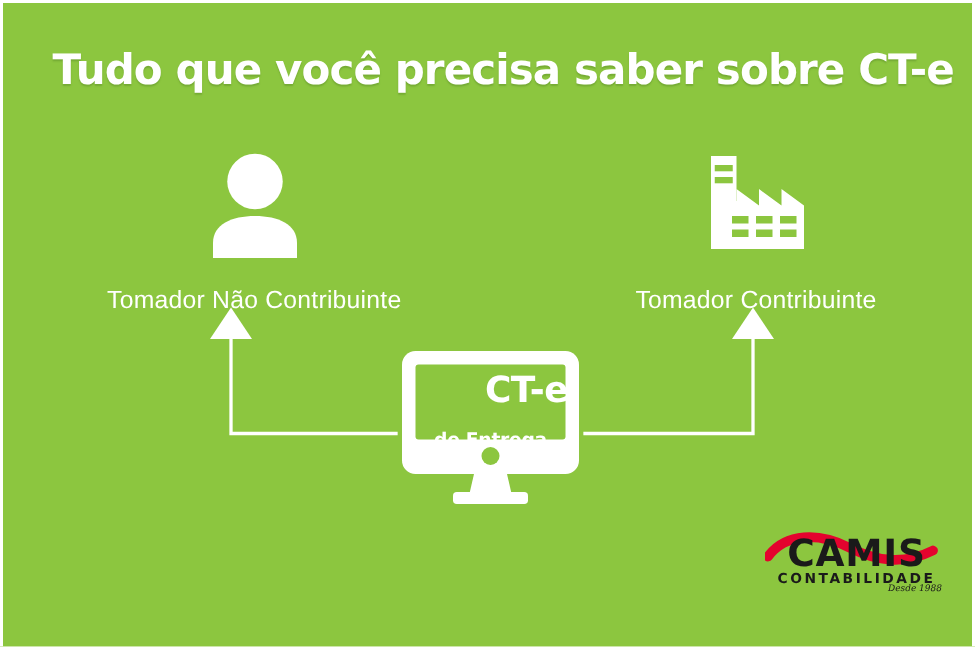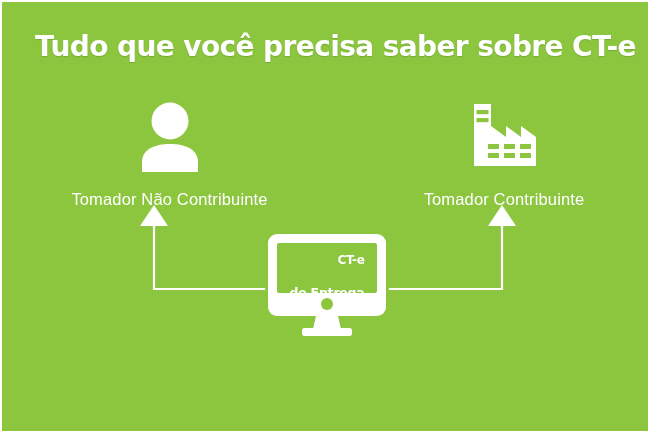--- a/index.html
+++ b/index.html
@@ -74,21 +74,21 @@
     top: 16px;
     width: 118px;
     text-align: center;
     color: #ffffff;
     pointer-events: none;
   }
   .screen-title {
     display: block;
     font-family: "DejaVu Sans", "Liberation Sans", sans-serif;
     font-weight: bold;
-    font-size: 12px;
+    font-size: 24px;
     line-height: 21px;
     letter-spacing: -0.3px;
     padding-left: 48px;
   }
   .screen-sub {
     display: block;
     font-family: "DejaVu Sans", "Liberation Sans", sans-serif;
     font-weight: bold;
     font-size: 12.5px;
     line-height: 16px;
@@ -179,14 +179,26 @@
       <path d="M 48 82 L 70 82 L 73 95 L 45 95 Z" fill="#ffffff"></path>
 
       <rect x="34" y="94" width="50" height="8" rx="2.5" ry="2.5" fill="#ffffff"></rect>
     </svg>
     <div class="screen-text">
       <span class="screen-title">CT-e</span>
       <span class="screen-sub">de Entrega</span>
     </div>
   </div>
 
+  <div id="logo">
+    <svg width="122" height="48" viewBox="0 0 122 48" xmlns="http://www.w3.org/2000/svg">
+
+      <path d="M 2 24 C 14 8 36 8 56 18 C 74 27 92 30 112 20" fill="none" stroke="#e4032e" stroke-width="6.5" stroke-linecap="round"></path>
+
+      <text x="61" y="30" fill="#1a1a1a" font-family="'DejaVu Sans','Liberation Sans',sans-serif" font-size="25" font-weight="bold" letter-spacing="0.5" text-anchor="middle">CAMIS</text>
+
+      <text x="61" y="41.5" fill="#1a1a1a" font-family="'DejaVu Sans','Liberation Sans',sans-serif" font-size="9.2" font-weight="bold" letter-spacing="1.7" text-anchor="middle">CONTABILIDADE</text>
+
+      <text x="100" y="47" fill="#1a1a1a" font-family="'DejaVu Serif','Liberation Serif',serif" font-size="6" font-style="italic" text-anchor="middle">Desde 1988</text>
+    </svg>
+  </div>
 
 </div>
 
 </body></html>

